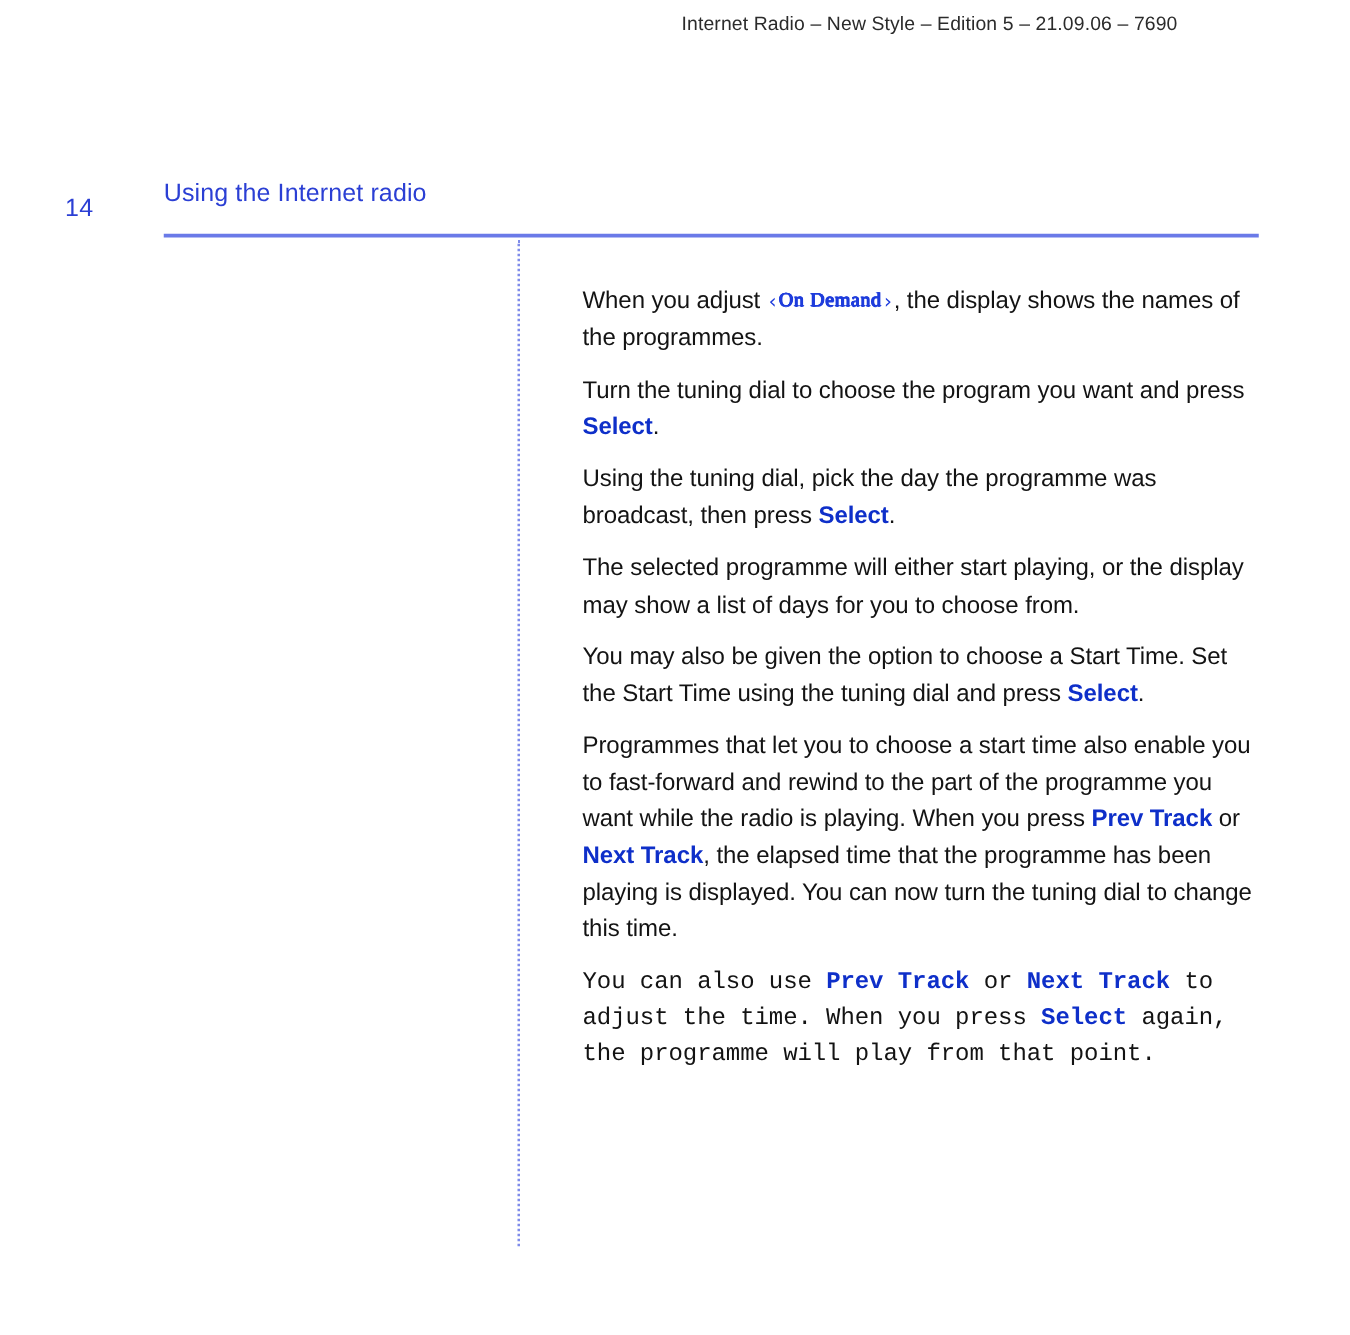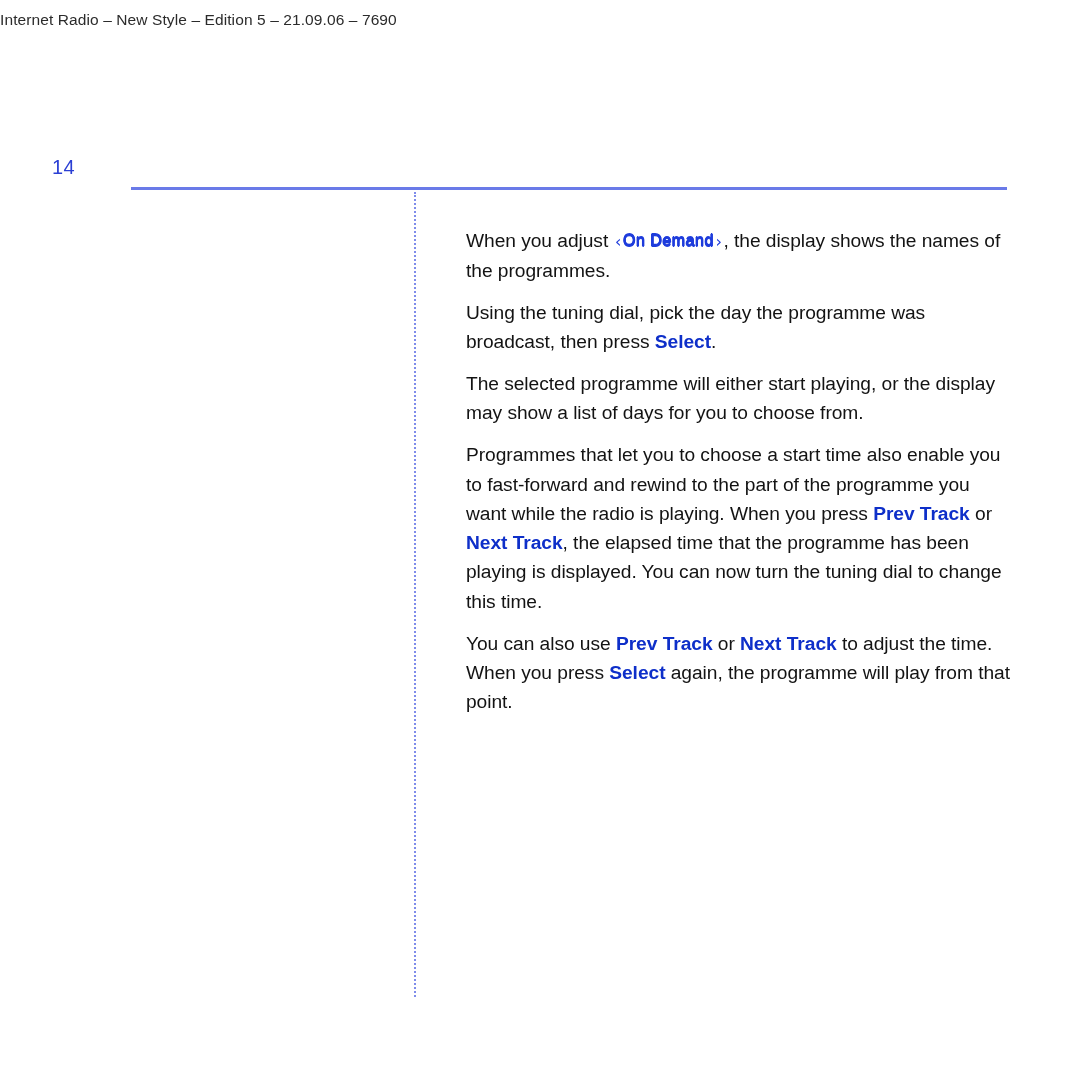--- a/index.html
+++ b/index.html
@@ -14,21 +14,21 @@
     font-family: "Liberation Sans", sans-serif;
     -webkit-font-smoothing: antialiased;
   }
 
   
   .running-header {
     position: absolute;
     top: 11px;
     left: 0;
     width: 942px;
-    text-align: left;
+    text-align: right;
     font-size: 15.5px;
     color: #2b2b2b;
     letter-spacing: 0.1px;
     white-space: nowrap;
   }
 
   
   .chapter-head {
     position: absolute;
     top: 144px;
@@ -83,31 +83,31 @@
     width: 545px;
   }
   .para {
     font-size: 19.2px;
     line-height: 29.3px;
     color: #131313;
     margin: 0 0 12.5px 0;
     letter-spacing: -0.05px;
     text-align: left;
   }
-  .para:last-child { margin-bottom: 0; }
+  .para:last-child { margin-bottom: 0; font-family: Liberation Mono, monospace; }
 
   
   .btn-name {
     font-weight: bold;
     color: #0e2fc9;
   }
 
   
   .lcd {
-    font-family: Liberation Sans, sans-serif;
+    font-family: Liberation Serif, serif;
     color: #1e3cdc;
     font-size: 16px;
     letter-spacing: 0.5px;
     font-weight: 400;
     position: relative;
     top: -1px;
     text-shadow:
        0.55px 0 0 #1e3cdc,
       -0.55px 0 0 #1e3cdc,
        0 0.55px 0 #1e3cdc,
@@ -119,33 +119,36 @@
     font-size: 16px;
   }
 </style>
 </head>
 <body>
 
 <div class="running-header">Internet Radio – New Style – Edition 5 – 21.09.06 – 7690</div>
 
 <div class="chapter-head">
   <span class="page-number">14</span>
+  <span class="chapter-title">Using the Internet radio</span>
 </div>
 
 <div class="h-rule"></div>
 
 <div class="v-rule"></div>
 
 <div class="body-column">
 
   <p class="para"><span>When you adjust </span><span class="lcd-bracket">‹</span><span class="lcd">On Demand</span><span class="lcd-bracket">›</span><span>, the display shows the names of the programmes.</span></p>
 
+  <p class="para"><span>Turn the tuning dial to choose the program you want and press </span><span class="btn-name">Select</span><span>.</span></p>
 
   <p class="para"><span>Using the tuning dial, pick the day the programme was broadcast, then press </span><span class="btn-name">Select</span><span>.</span></p>
 
   <p class="para"><span>The selected programme will either start playing, or the display may show a list of days for you to choose from.</span></p>
 
+  <p class="para"><span>You may also be given the option to choose a Start Time. Set the Start Time using the tuning dial and press </span><span class="btn-name">Select</span><span>.</span></p>
 
   <p class="para"><span>Programmes that let you to choose a start time also enable you to fast-forward and rewind to the part of the programme you want while the radio is playing. When you press </span><span class="btn-name">Prev Track</span><span> or </span><span class="btn-name">Next Track</span><span>, the elapsed time that the programme has been playing is displayed. You can now turn the tuning dial to change this time.</span></p>
 
   <p class="para"><span>You can also use </span><span class="btn-name">Prev Track</span><span> or </span><span class="btn-name">Next Track</span><span> to adjust the time. When you press </span><span class="btn-name">Select</span><span> again, the programme will play from that point.</span></p>
 
 </div>
 
 </body></html>

